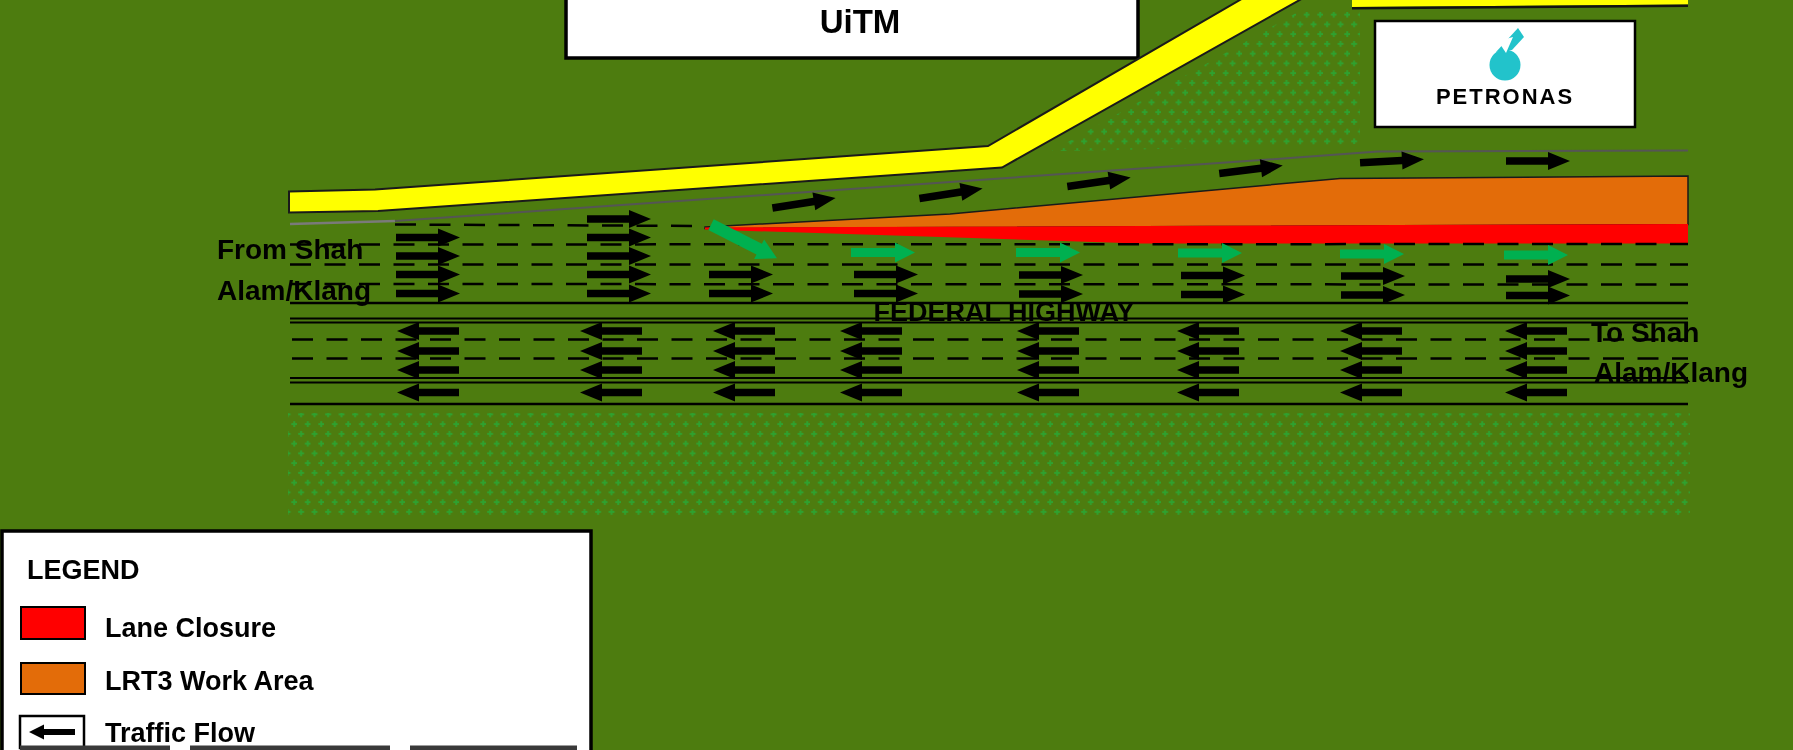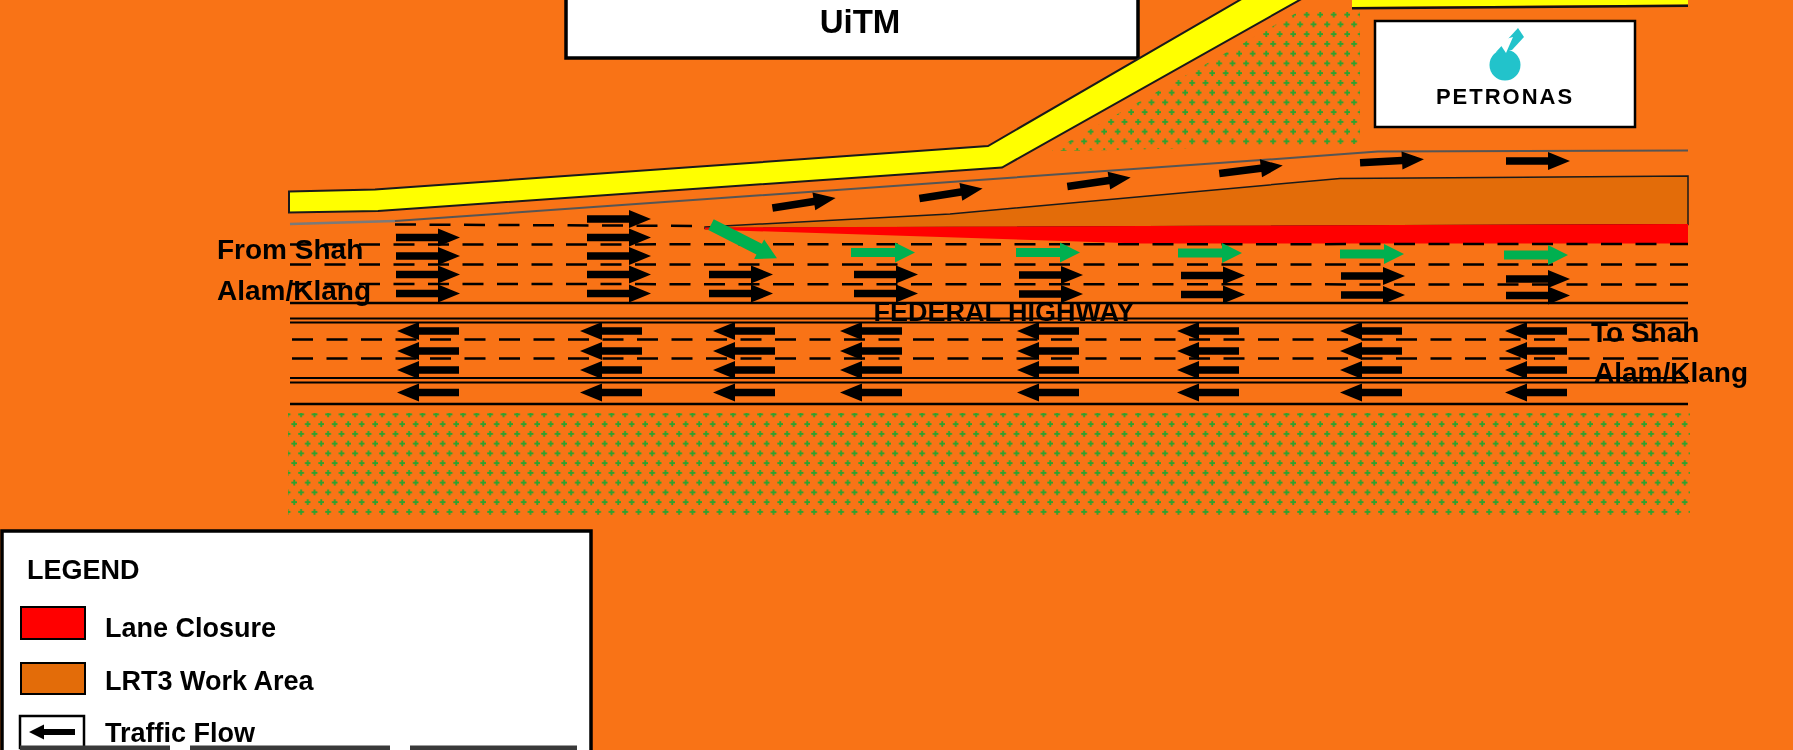--- a/index.html
+++ b/index.html
@@ -1,16 +1,16 @@
 <!DOCTYPE html>
 <html><head>
 <meta charset="utf-8">
 <style>
   html,body{margin:0;padding:0;background:#fff;}
-  #stage{position:relative;width:1793px;height:750px;background:#f97316;overflow:hidden;
+  #stage{position:relative;width:1793px;height:750px;background:#4d7c0f;overflow:hidden;
          font-family:"Liberation Sans",sans-serif;}
   svg{display:block;}
   text{font-family:"Liberation Sans",sans-serif;font-weight:bold;fill:#000;}
 </style>
 </head>
 <body>
 
 <div id="stage">
 <svg id="diagram-svg" width="1793" height="750" viewBox="0 0 1793 750">
 

